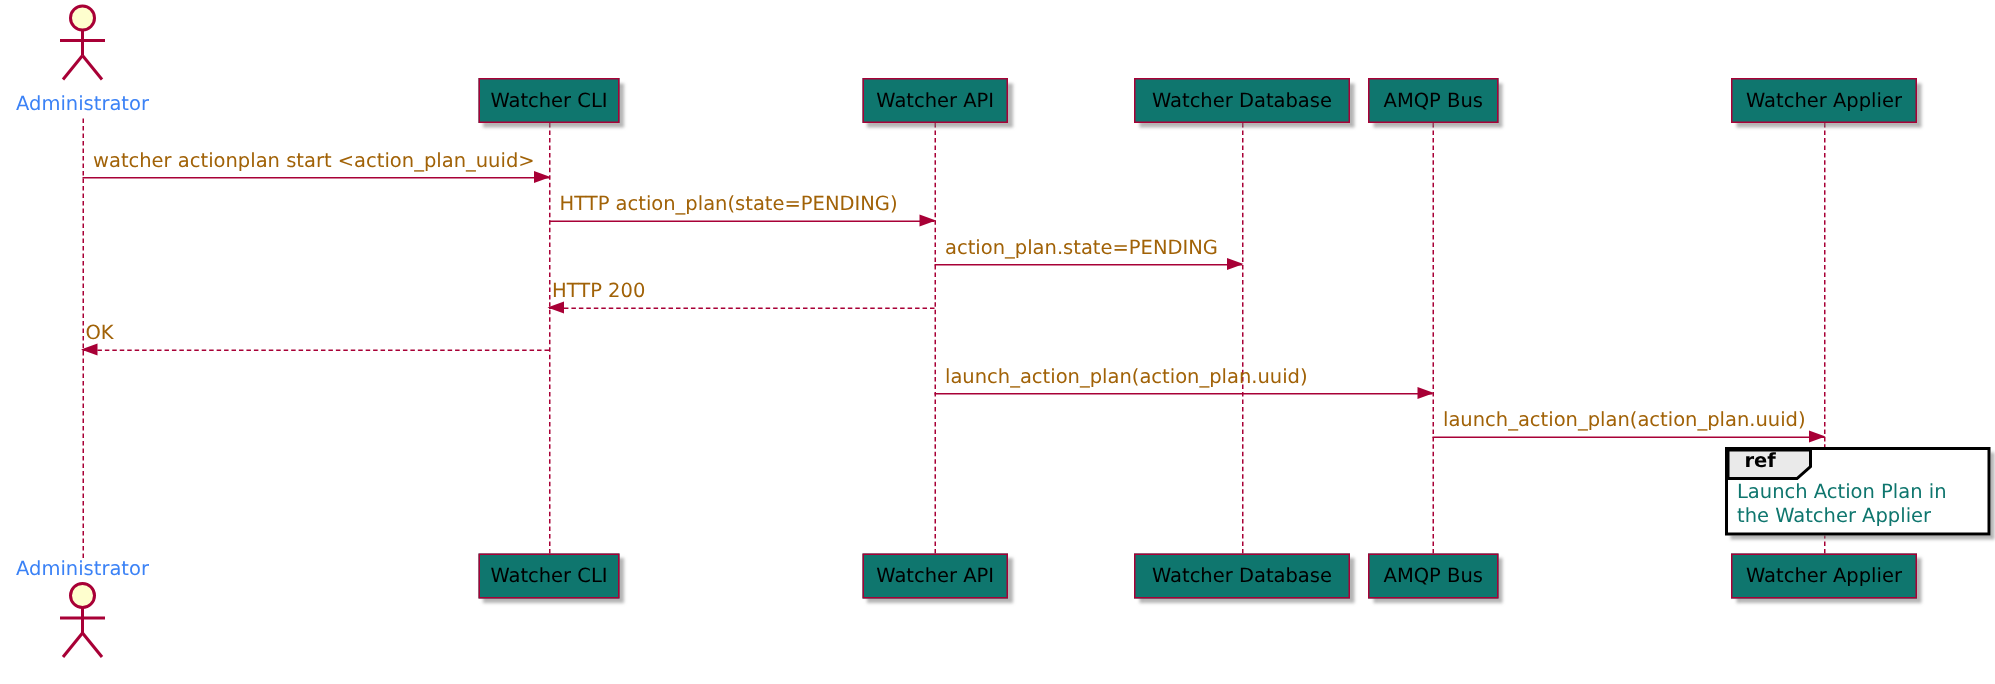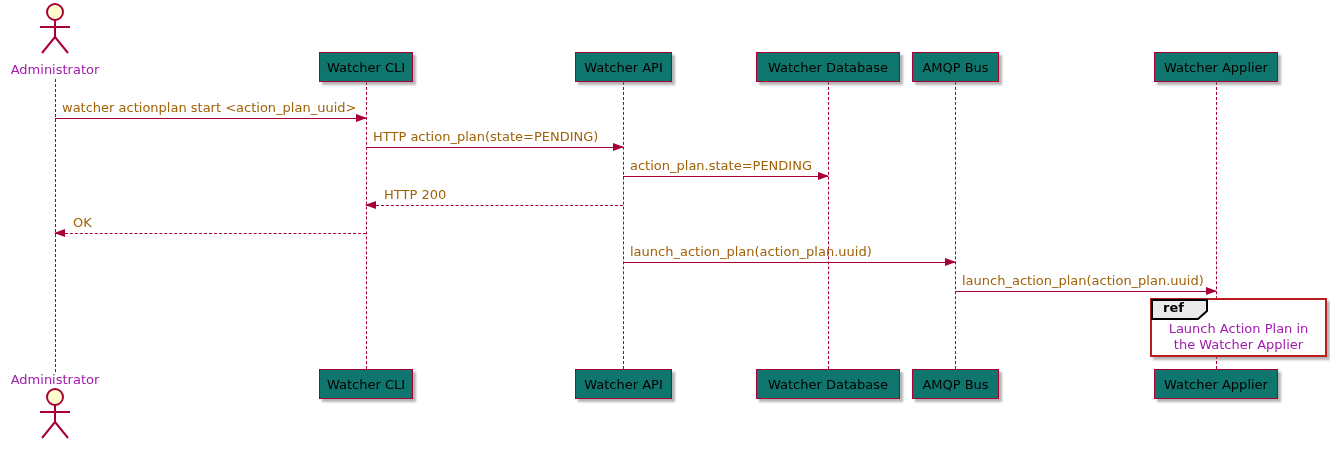--- a/index.html
+++ b/index.html
@@ -8,41 +8,41 @@
   
   .lifeline{position:absolute;width:0;border-left:1px dashed #A80036;}
 
   
   .participant{position:absolute;box-sizing:border-box;height:30px;background:#0f766e;
     border:1.5px solid #A80036;box-shadow:3px 3px 2px rgba(120,120,120,.55);
     display:flex;align-items:center;justify-content:center;
     font-size:13px;color:#000;white-space:nowrap;}
 
   
-  .actor-name{position:absolute;width:110px;text-align:center;font-size:13px;color:#a21caf;}
+  .actor-name{position:absolute;width:110px;text-align:center;font-size:13px;color:#3b82f6;}
   .actor-figure{position:absolute;}
 
   
   .message{position:absolute;height:0;}
   .msg-line{position:absolute;top:0;left:0;width:100%;height:0;border-top:1px solid #A80036;}
   .message.dashed .msg-line{border-top-style:dashed;}
   .msg-label{position:absolute;bottom:3px;white-space:nowrap;font-size:13px;color:#a16207;}
   .message.dir-right .msg-label{left:7px;}
-  .message.dir-left .msg-label{left:18px;text-align:right;}
+  .message.dir-left .msg-label{left:2px;text-align:right;}
   .arrowhead{position:absolute;top:-4px;width:0;height:0;
     border-top:4px solid transparent;border-bottom:4px solid transparent;}
   .arrowhead.right{right:-1px;border-left:11px solid #A80036;}
   .arrowhead.left{left:-1px;border-right:11px solid #A80036;}
 
   
-  .ref-box{position:absolute;box-sizing:border-box;background:#ffffff;border:2px solid #b91c1c;
-    box-shadow:3px 3px 2px rgba(120,120,120,.55);z-index:5;text-align:center;}
+  .ref-box{position:absolute;box-sizing:border-box;background:#ffffff;border:2px solid #000000;
+    box-shadow:3px 3px 2px rgba(120,120,120,.55);z-index:5;}
   .ref-tab{position:absolute;top:-1px;left:-1px;}
   .ref-tab-label{position:absolute;top:1px;left:12px;font-size:13px;font-weight:bold;color:#000;}
-  .ref-text{margin:21px 6px 0 6px;font-size:13px;line-height:16px;color:#a21caf;}
+  .ref-text{margin:21px 6px 0 6px;font-size:13px;line-height:16px;color:#0f766e;}
 </style>
 </head>
 <body>
 
 <div class="stage">
 
   <div class="lifeline" style="left:55px;top:79px;height:293px;"></div>
   <div class="lifeline" style="left:366px;top:82px;height:287px;"></div>
   <div class="lifeline" style="left:623px;top:82px;height:287px;"></div>
   <div class="lifeline" style="left:828px;top:82px;height:287px;"></div>

